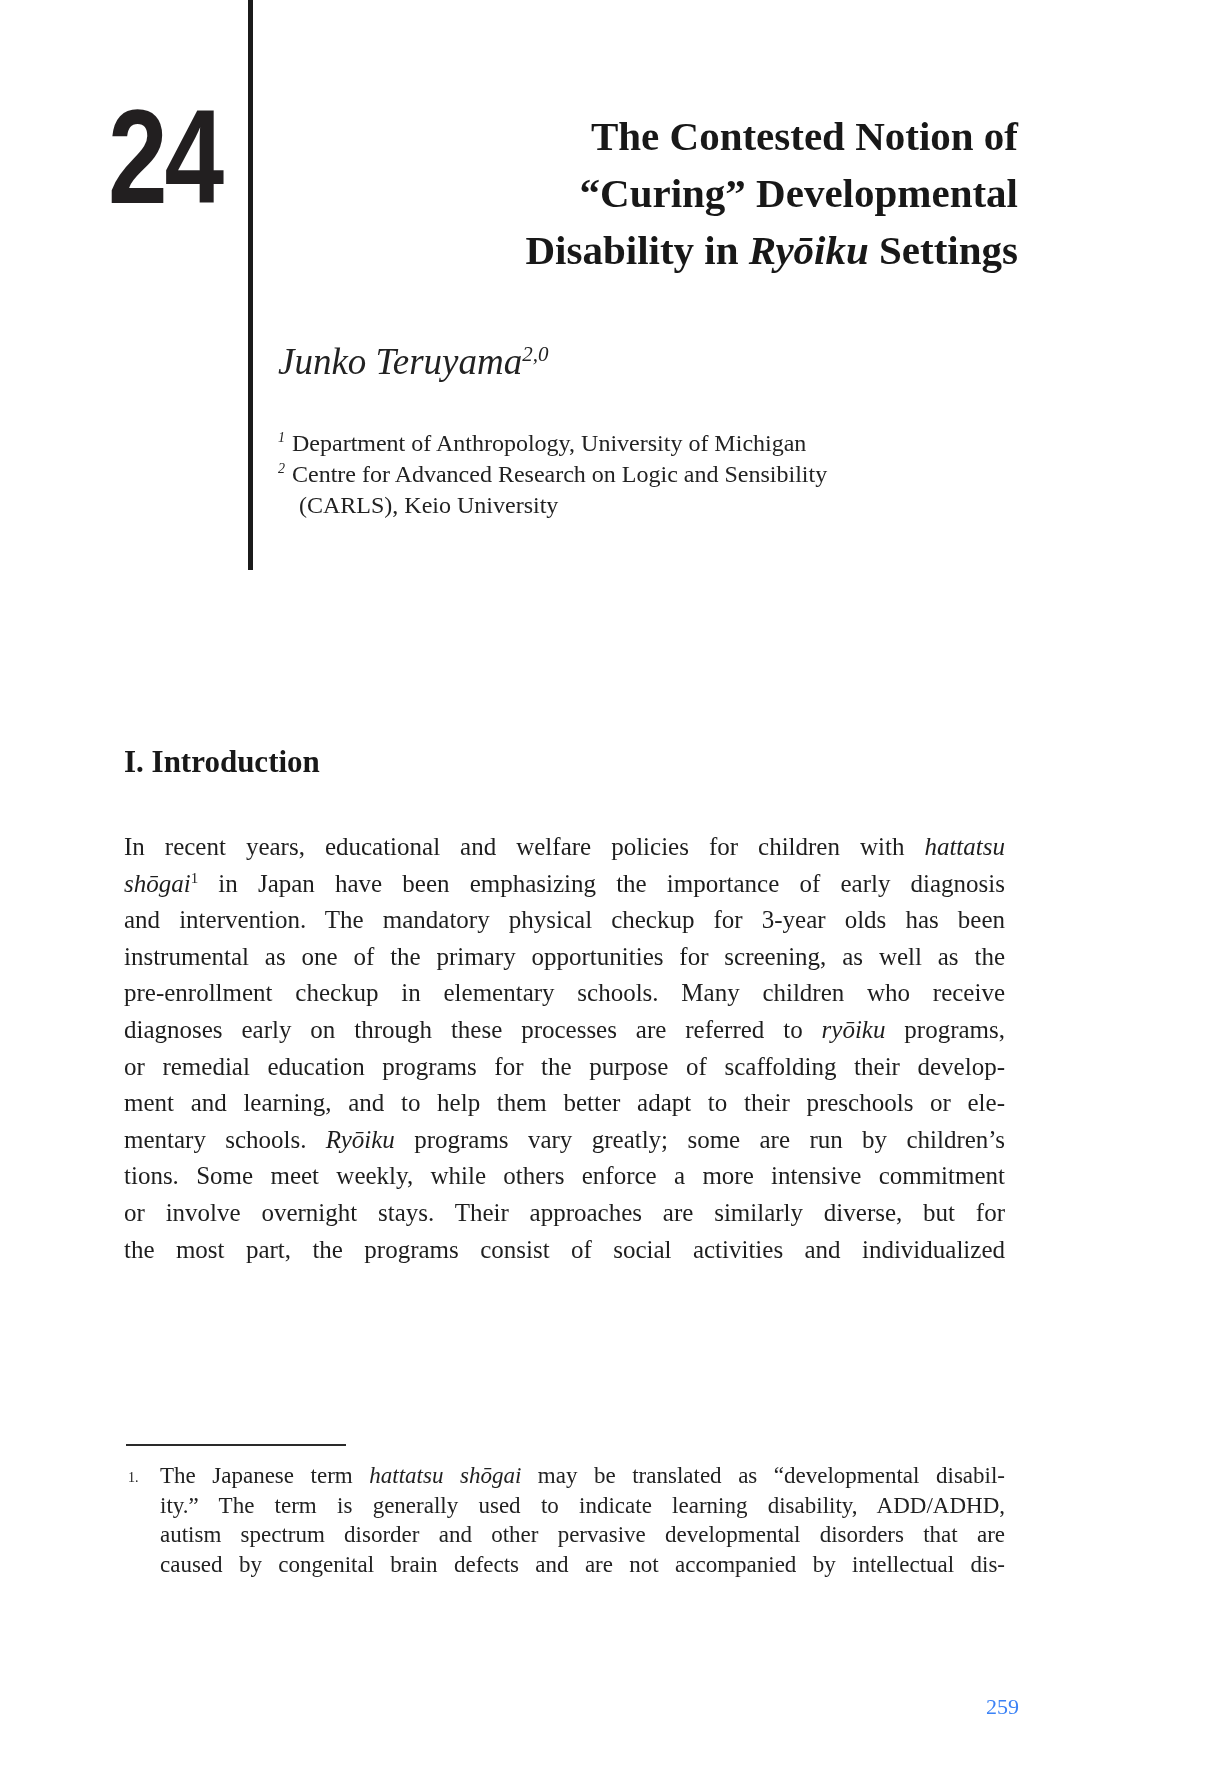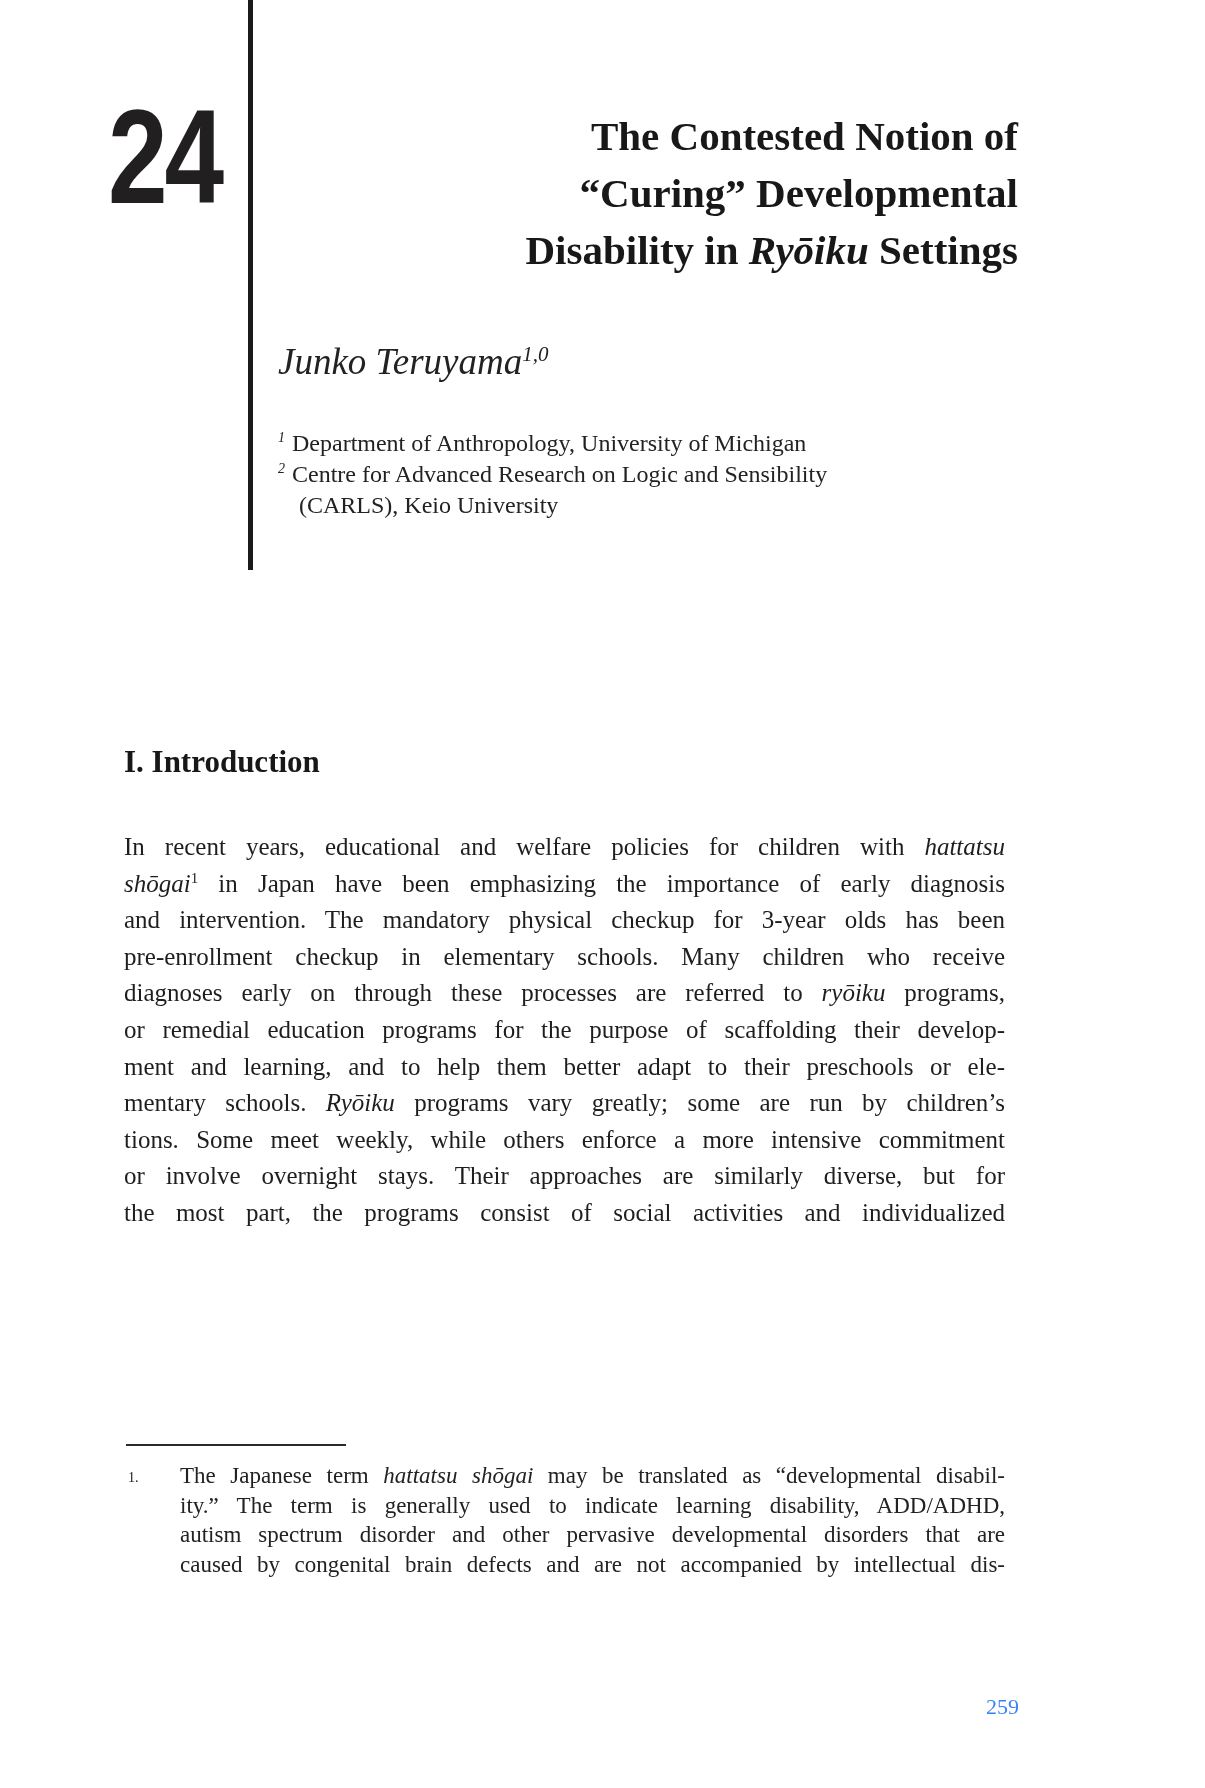--- a/index.html
+++ b/index.html
@@ -73,21 +73,21 @@
 
   .footnote {
     position:absolute; left:124px; top:1461px; width:881px;
     font-size:23px; line-height:29.6px; color:#222;
     padding-left:0;
   }
   .fn-marker {
     position:absolute; left:4px; top:2px;
     font-size:14px; vertical-align:super;
   }
-  .fn-lines { margin-left:56px; }
+  .fn-lines { margin-left:36px; }
   .fn-line { text-align:justify; text-align-last:justify; height:29.6px; overflow:hidden; }
   .fn-line.last { text-align-last:left; }
 
   .page-number {
     position:absolute; left:986px; top:1652px;
     font-size:22px; color:#3b82f6;margin-top:42px;
   }
 </style>
 </head>
 <body>
@@ -97,34 +97,35 @@
   <div class="vrule"></div>
 
   <div class="chapter-num">24</div>
 
   <div class="title">
       <div class="title-line"><span>The Contested Notion of</span></div>
       <div class="title-line"><span>“Curing” Developmental</span></div>
       <div class="title-line"><span>Disability in </span><span class="it">Ryōiku</span><span> Settings</span></div>
     </div>
 
-  <div class="author"><span>Junko Teruyama</span><sup>1,0</sup></div>
+  <div class="author"><span>Junko Teruyama</span><sup>2,0</sup></div>
 
   <div class="affiliations">
       <div class="aff-line"><span class="aff-marker">1</span><span>Department of Anthropology, University of Michigan</span></div>
       <div class="aff-line"><span class="aff-marker">2</span><span>Centre for Advanced Research on Logic and Sensibility</span></div>
       <div class="aff-line indent"><span>(CARLS), Keio University</span></div>
     </div>
 
   <div class="section-heading">I. Introduction</div>
 
   <div class="body-text">
       <div class="body-line"><span>In recent years, educational and welfare policies for children with </span><span class="it">hattatsu</span></div>
       <div class="body-line"><span class="it">shōgai</span><span class="sup">1</span><span> in Japan have been emphasizing the importance of early diagnosis</span></div>
       <div class="body-line"><span>and intervention. The mandatory physical checkup for 3-year olds has been</span></div>
+      <div class="body-line"><span>instrumental as one of the primary opportunities for screening, as well as the</span></div>
       <div class="body-line"><span>pre-enrollment checkup in elementary schools. Many children who receive</span></div>
       <div class="body-line"><span>diagnoses early on through these processes are referred to </span><span class="it">ryōiku</span><span> programs,</span></div>
       <div class="body-line"><span>or remedial education programs for the purpose of scaffolding their develop-</span></div>
       <div class="body-line"><span>ment and learning, and to help them better adapt to their preschools or ele-</span></div>
       <div class="body-line"><span>mentary schools. </span><span class="it">Ryōiku</span><span> programs vary greatly; some are run by children’s</span></div>
       <div class="body-line"><span>tions. Some meet weekly, while others enforce a more intensive commitment</span></div>
       <div class="body-line"><span>or involve overnight stays. Their approaches are similarly diverse, but for</span></div>
       <div class="body-line"><span>the most part, the programs consist of social activities and individualized</span></div>
     </div>
 

